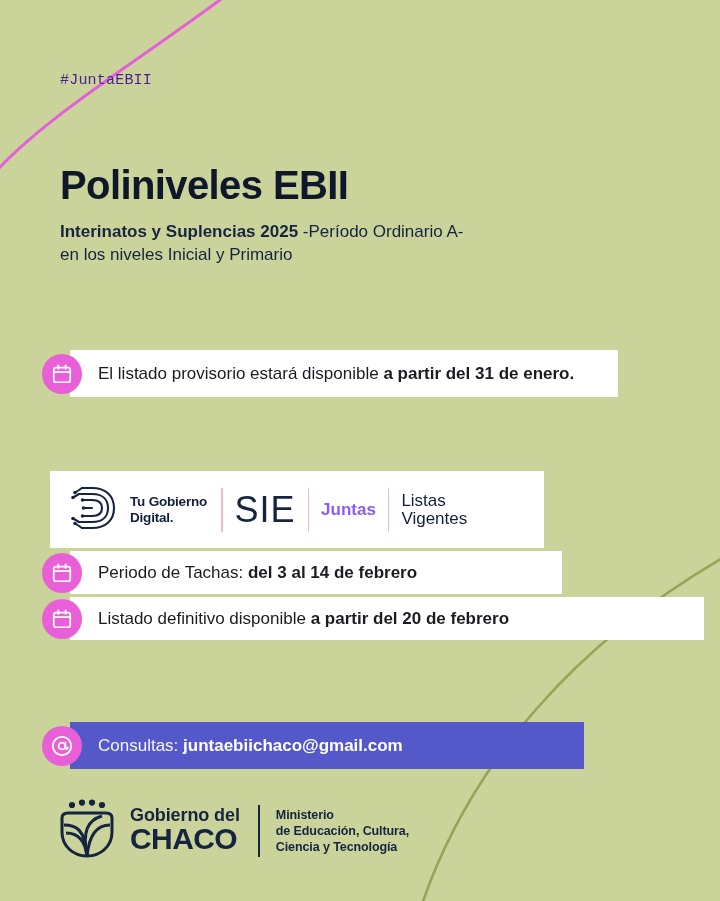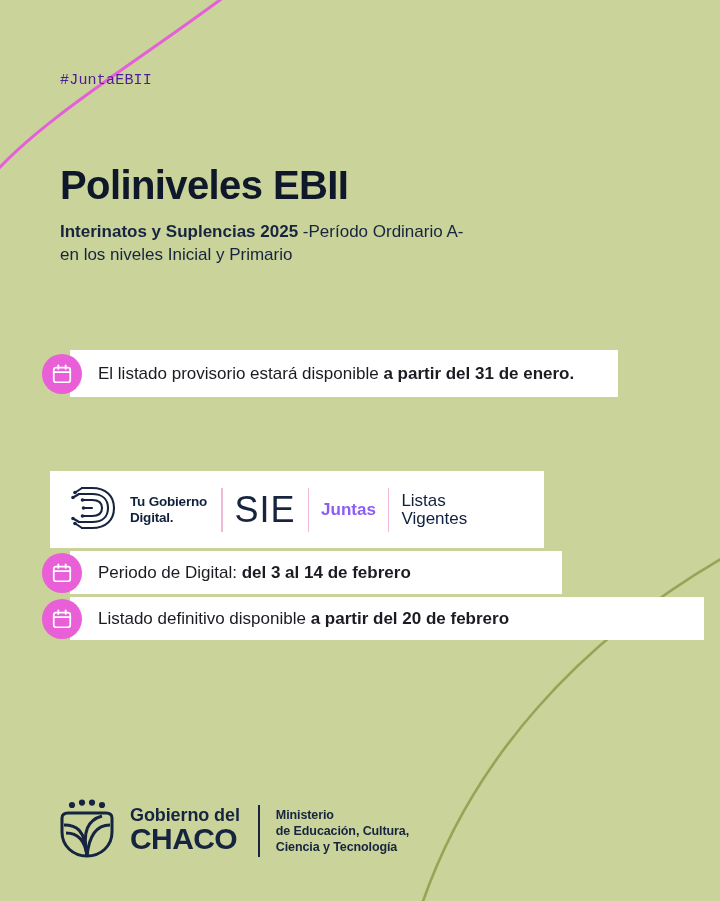--- a/index.html
+++ b/index.html
@@ -194,38 +194,50 @@
   <div class="info-row" id="row2">
     <div class="badge">
       <svg width="22" height="22" viewBox="0 0 24 24" fill="none" stroke="#ffffff" stroke-width="1.9" stroke-linecap="round">
         <rect x="3" y="5" width="18" height="16" rx="2.5"></rect>
         <line x1="3" y1="10" x2="21" y2="10"></line>
         <line x1="8" y1="2.5" x2="8" y2="6.5"></line>
         <line x1="16" y1="2.5" x2="16" y2="6.5"></line>
       </svg>
     </div>
     <div class="card">
-      <span><span>Periodo de Digital: </span><b>del 3 al 14 de febrero</b></span>
+      <span><span>Periodo de Tachas: </span><b>del 3 al 14 de febrero</b></span>
     </div>
   </div>
 
   <div class="info-row" id="row3">
     <div class="badge">
       <svg width="22" height="22" viewBox="0 0 24 24" fill="none" stroke="#ffffff" stroke-width="1.9" stroke-linecap="round">
         <rect x="3" y="5" width="18" height="16" rx="2.5"></rect>
         <line x1="3" y1="10" x2="21" y2="10"></line>
         <line x1="8" y1="2.5" x2="8" y2="6.5"></line>
         <line x1="16" y1="2.5" x2="16" y2="6.5"></line>
       </svg>
     </div>
     <div class="card">
       <span><span>Listado definitivo disponible </span><b>a partir del 20 de febrero</b></span>
     </div>
   </div>
 
+  <div class="info-row" id="contact">
+    <div class="badge">
+      <svg width="24" height="24" viewBox="0 0 24 24" fill="none" stroke="#ffffff" stroke-width="1.8" stroke-linecap="round">
+        <circle cx="12" cy="12" r="9.2"></circle>
+        <circle cx="12" cy="12" r="3.4"></circle>
+        <path d="M15.4 8.6 L15.4 13.6 C15.4 15.4 17.6 15.6 17.9 13.4"></path>
+      </svg>
+    </div>
+    <div class="contact-bar">
+      <span class="lead">Consultas: </span><span class="mail">juntaebiichaco@gmail.com</span>
+    </div>
+  </div>
 
   <div class="footer">
     <div class="chaco-emblem">
       <svg width="58" height="62" viewBox="0 0 58 62" fill="none" stroke="#16243f" stroke-width="3">
         <circle cx="14" cy="7" r="3.1" fill="#16243f" stroke="none"></circle>
         <circle cx="24" cy="4.6" r="3.1" fill="#16243f" stroke="none"></circle>
         <circle cx="34" cy="4.6" r="3.1" fill="#16243f" stroke="none"></circle>
         <circle cx="44" cy="7" r="3.1" fill="#16243f" stroke="none"></circle>
         <path d="M4 20 C4 16 7 15 10 15 L48 15 C51 15 54 16 54 20 L54 34
                  C54 48 43 58 29 58 C15 58 4 48 4 34 Z"></path>

